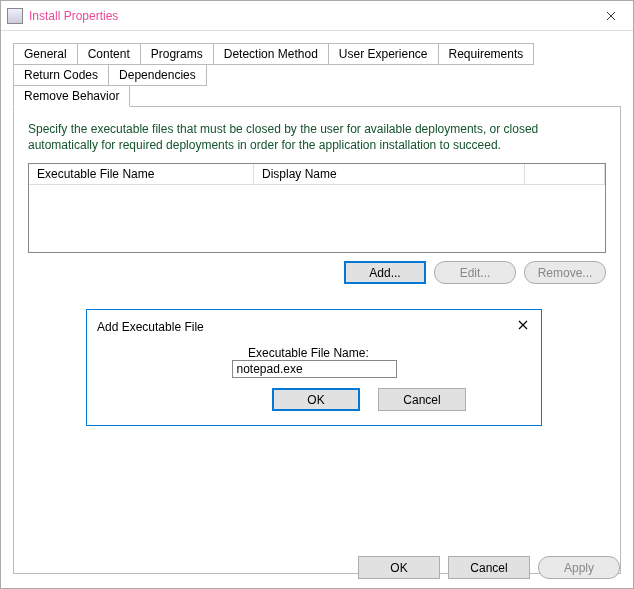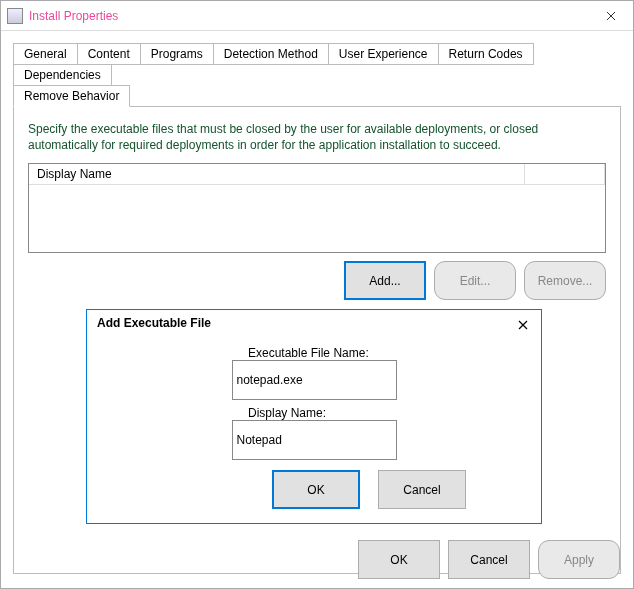--- a/index.html
+++ b/index.html
@@ -93,21 +93,21 @@
   .col-disp { flex: 1; }
   .col-spacer { width: 80px; border-right: none; }
   .grid-buttons {
     display: flex;
     justify-content: flex-end;
     gap: 8px;
     margin-top: 8px;
   }
   .btn {
     min-width: 82px;
-    height: 39px;
+    height: 23px;
     border: 1px solid #adadad;
     background: #e1e1e1;
     font: inherit;
     cursor: pointer;
     padding: 0 8px;
   }
   .btn:focus, .btn.default {
     border: 2px solid #0078d7;
     padding: 0 7px;
   }
@@ -120,45 +120,44 @@
   .modal {
     position: absolute;
     left: 72px;
     top: 202px;
     width: 456px;
     border: 1px solid #0078d7;
     background: #fff;
   }
   .modal-title {
     display: flex;
-    align-items: flex-start;
+    align-items: flex-end;
     justify-content: space-between;
     padding: 6px 8px 8px 10px;
-    font-weight: bold;
   }
   .modal-close {
     width: 20px; height: 18px;
     display: flex; align-items: center; justify-content: center;
     cursor: pointer;
   }
   .modal-body {
     padding: 4px 16px 14px 16px;
   }
   .form-row {
     display: flex;
     align-items: center;
     margin-bottom: 6px;
     flex-direction: column;
   }
   .form-label { width: 132px; }
   .form-input {
     flex: 1;
     border: 1px solid #888;
     height: 20px;
-    padding: 12px 4px;
+    padding: 1px 4px;
     font: inherit;
     outline: none;
   }
   .modal-buttons {
     display: flex;
     justify-content: center;
     gap: 18px;
     margin-top: 10px;
     padding-left: 110px;
   }
@@ -187,32 +186,34 @@
 </div>
 
 <div class="content-area">
   <div class="tabs">
     <div class="tab-row">
       <div class="tab">General</div>
       <div class="tab">Content</div>
       <div class="tab">Programs</div>
       <div class="tab">Detection Method</div>
       <div class="tab">User Experience</div>
+      <div class="tab">Requirements</div>
       <div class="tab">Return Codes</div>
       <div class="tab">Dependencies</div>
     </div>
     <div class="tab-row">
       <div class="tab active">Remove Behavior</div>
     </div>
 
     <div class="tab-panel">
       <div class="desc-text">Specify the executable files that must be closed by the user for available deployments, or closed automatically for required deployments in order for the application installation to succeed.</div>
 
       <div class="grid">
         <div class="grid-header">
+          <div class="col col-exe">Executable File Name</div>
           <div class="col col-disp">Display Name</div>
           <div class="col col-spacer"></div>
         </div>
       </div>
 
       <div class="grid-buttons">
         <button class="btn default">Add...</button>
         <button class="btn" disabled="">Edit...</button>
         <button class="btn" disabled="">Remove...</button>
       </div>
@@ -224,24 +225,20 @@
             <svg class="x-ico" viewBox="0 0 10 10">
                 <path d="M1 1 L9 9 M9 1 L1 9" stroke="#000" stroke-width="1.2"></path>
               </svg>
           </div>
         </div>
         <div class="modal-body">
           <div class="form-row">
             <span class="form-label">Executable File Name:</span>
             <input class="form-input" type="text" value="notepad.exe" style="">
           </div>
-          <div class="form-row">
-            <span class="form-label">Display Name:</span>
-            <input class="form-input" type="text" value="Notepad" style="">
-          </div>
           <div class="modal-buttons">
             <button class="btn default" style="min-width:88px">OK</button>
             <button class="btn" style="min-width:88px">Cancel</button>
           </div>
         </div>
       </div>
 
     </div>
   </div>
 </div>

